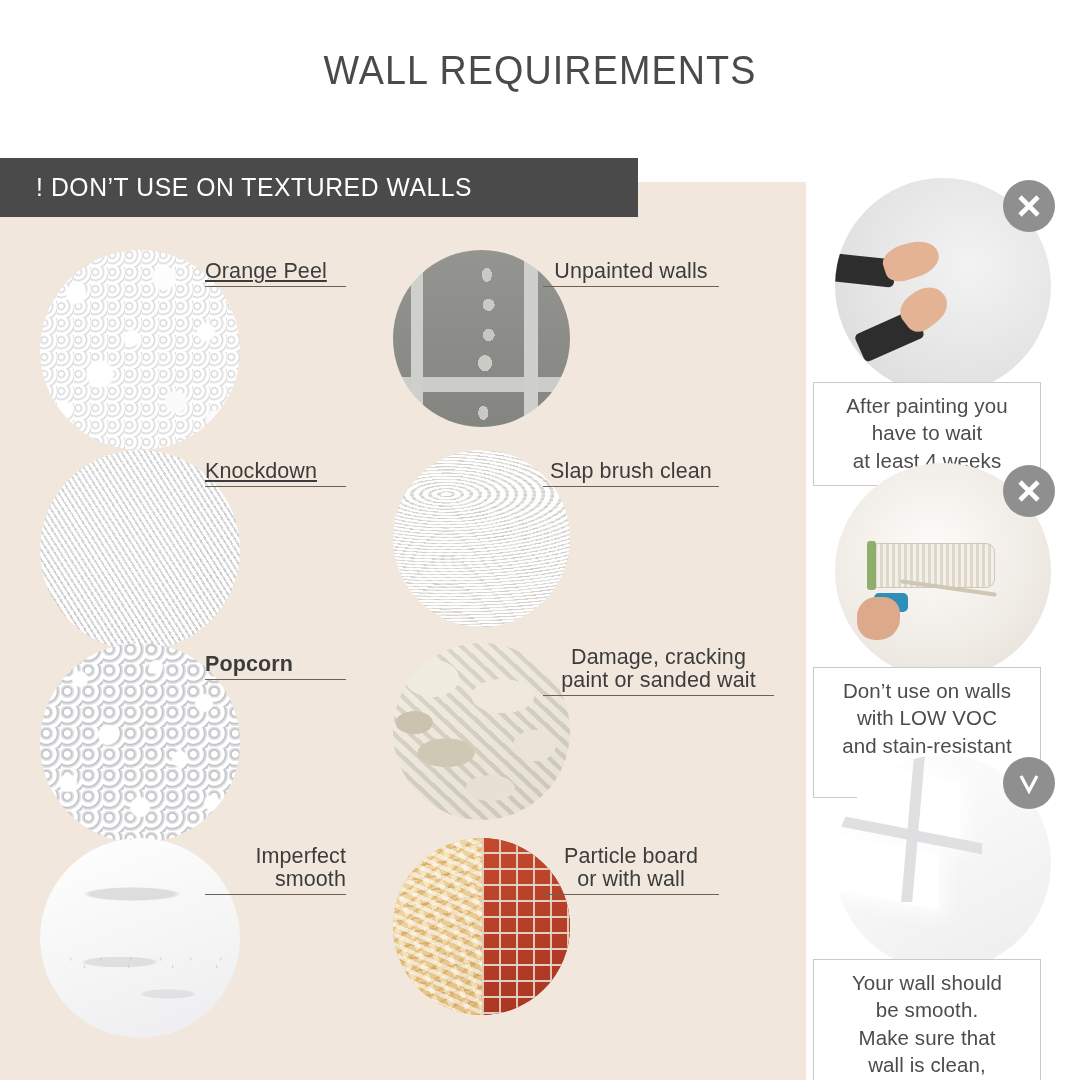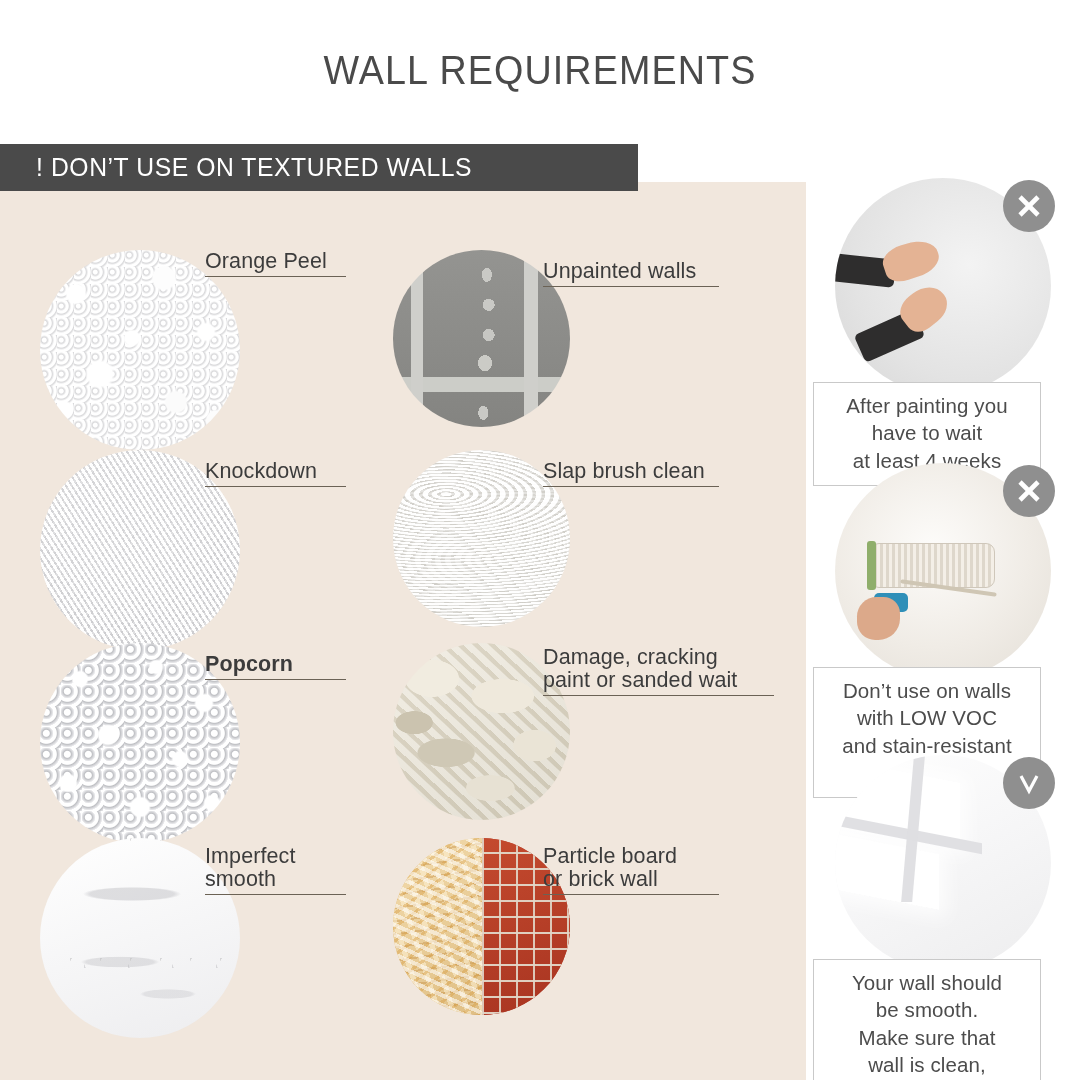--- a/index.html
+++ b/index.html
@@ -41,23 +41,23 @@
     top: 182px;
     width: 806px;
     height: 898px;
     background: #f1e7dd;
   }
 
   
   .warn-banner {
     position: absolute;
     left: 0;
-    top: 144px;
+    top: 158px;
     width: 638px;
-    height: 47px;
+    height: 59px;
     background: #4a4a4a;
     display: flex;
     align-items: center;
   }
   .warn-banner-text {
     color: #ffffff;
     font-size: 26px;
     letter-spacing: 0.6px;
     padding-left: 38px;
     transform: scaleX(0.95);
@@ -84,21 +84,21 @@
   .tex-label {
     position: absolute;
     font-size: 21.5px;
     color: #3c3c3c;
     line-height: 1.06;
     border-bottom: 1.4px solid #6b6255;
     padding-bottom: 3px;
     white-space: pre-line;
     letter-spacing: 0.1px;
   }
-  .tex-label.right-col { text-align: left; }
+  .tex-label.right-col { text-align: center; }
 
   
   .tx-orange-peel {
     background-color: #ececed;
     background-image:
       radial-gradient(circle at 18% 22%, #ffffff 0 9px, rgba(255,255,255,0) 11px),
       radial-gradient(circle at 62% 14%, #fdfdfd 0 11px, rgba(255,255,255,0) 13px),
       radial-gradient(circle at 83% 41%, #ffffff 0 8px, rgba(255,255,255,0) 10px),
       radial-gradient(circle at 30% 62%, #ffffff 0 12px, rgba(255,255,255,0) 15px),
       radial-gradient(circle at 68% 76%, #fbfbfb 0 10px, rgba(255,255,255,0) 12px),
@@ -333,62 +333,62 @@
   <div class="beige-panel"></div>
 
   <div class="warn-banner">
     <span class="warn-banner-text">! DON’T USE ON TEXTURED WALLS</span>
   </div>
 
   <div class="tex-grid">
 
     <div class="tex-item">
       <div class="tex-circle tx-orange-peel" style="left:40px; top:45px; width:200px; height:200px;"></div>
-      <div class="tex-label" style="left:205px; top:45px; width:141px;">Orange Peel</div>
+      <div class="tex-label" style="left:205px; top:55px; width:141px;text-decoration:underline;">Orange Peel</div>
     </div>
 
     <div class="tex-item">
       <div class="tex-circle tx-unpainted" style="left:393px; top:45px; width:177px; height:177px;"></div>
       <div class="tex-label right-col" style="left:543px; top:55px; width:176px;">Unpainted walls</div>
     </div>
 
     <div class="tex-item">
       <div class="tex-circle tx-knockdown" style="left:40px; top:245px; width:200px; height:200px;"></div>
-      <div class="tex-label" style="left:205px; top:255px; width:141px;">Knockdown</div>
+      <div class="tex-label" style="left:205px; top:255px; width:141px;text-decoration:underline;">Knockdown</div>
     </div>
 
     <div class="tex-item">
       <div class="tex-circle tx-slapbrush" style="left:393px; top:245px; width:177px; height:177px;"></div>
       <div class="tex-label right-col" style="left:543px; top:255px; width:176px;">Slap brush clean</div>
     </div>
 
     <div class="tex-item">
       <div class="tex-circle tx-popcorn" style="left:40px; top:438px; width:200px; height:200px;"></div>
       <div class="tex-label" style="left:205px; top:448px; width:141px;font-weight:bold;">Popcorn</div>
     </div>
 
     <div class="tex-item">
       <div class="tex-circle tx-damage" style="left:393px; top:438px; width:177px; height:177px;"></div>
       <div class="tex-label right-col" style="left:543px; top:441px; width:231px;">Damage, cracking
 paint or sanded wait</div>
     </div>
 
     <div class="tex-item">
       <div class="tex-circle tx-imperfect" style="left:40px; top:633px; width:200px; height:200px;"></div>
-      <div class="tex-label" style="left:205px; top:640px; width:141px;">Imperfect
+      <div class="tex-label" style="left:205px; top:640px; width:141px;text-align:right;">Imperfect
 smooth</div>
     </div>
 
     <div class="tex-item">
       <div class="tex-circle tx-split" style="left:393px; top:633px; width:177px; height:177px;">
         <div class="half tx-osb"></div>
         <div class="half tx-brick"></div>
       </div>
       <div class="tex-label right-col" style="left:543px; top:640px; width:176px;">Particle board
-or brick wall</div>
+or with wall</div>
     </div>
 
   </div>
 
   <div class="tips">
 
     <div class="tip-card" style="top:178px;">
       <div class="tip-photo-wrap">
         <div class="tip-photo ph-hands">
           <div class="sleeve" style="left:-6%; top:36%; width:34%; height:13%; transform:rotate(6deg);"></div>

